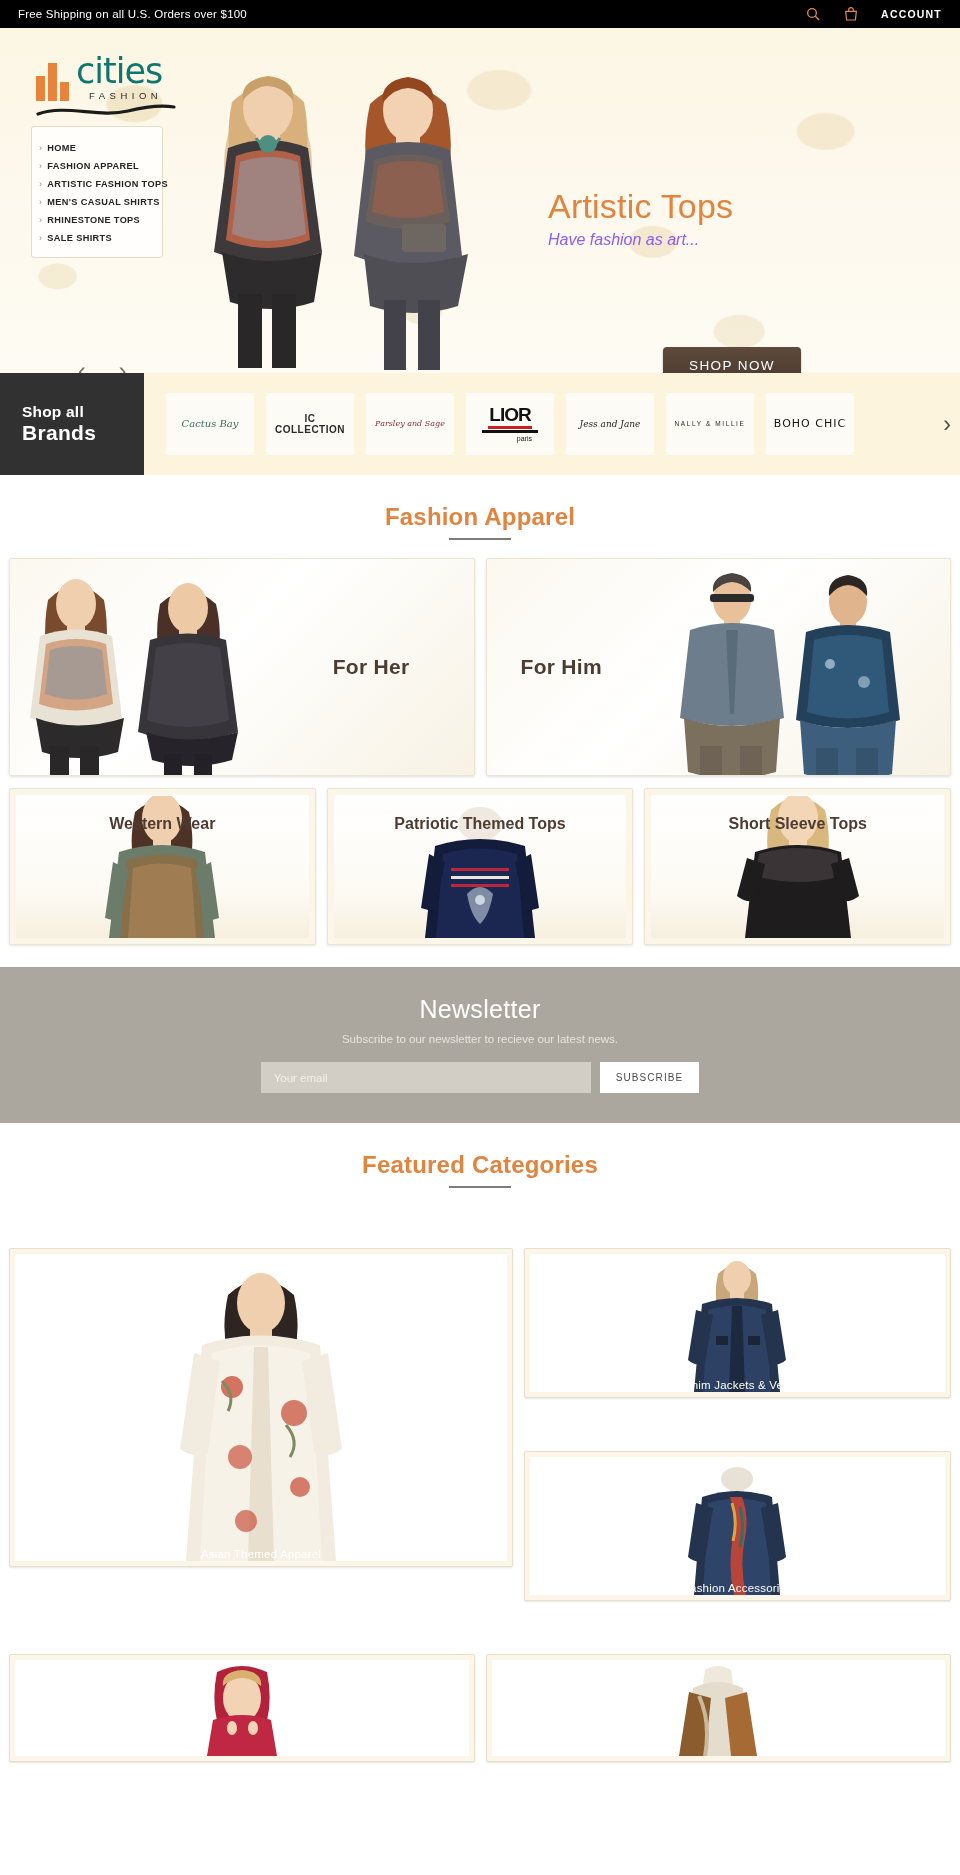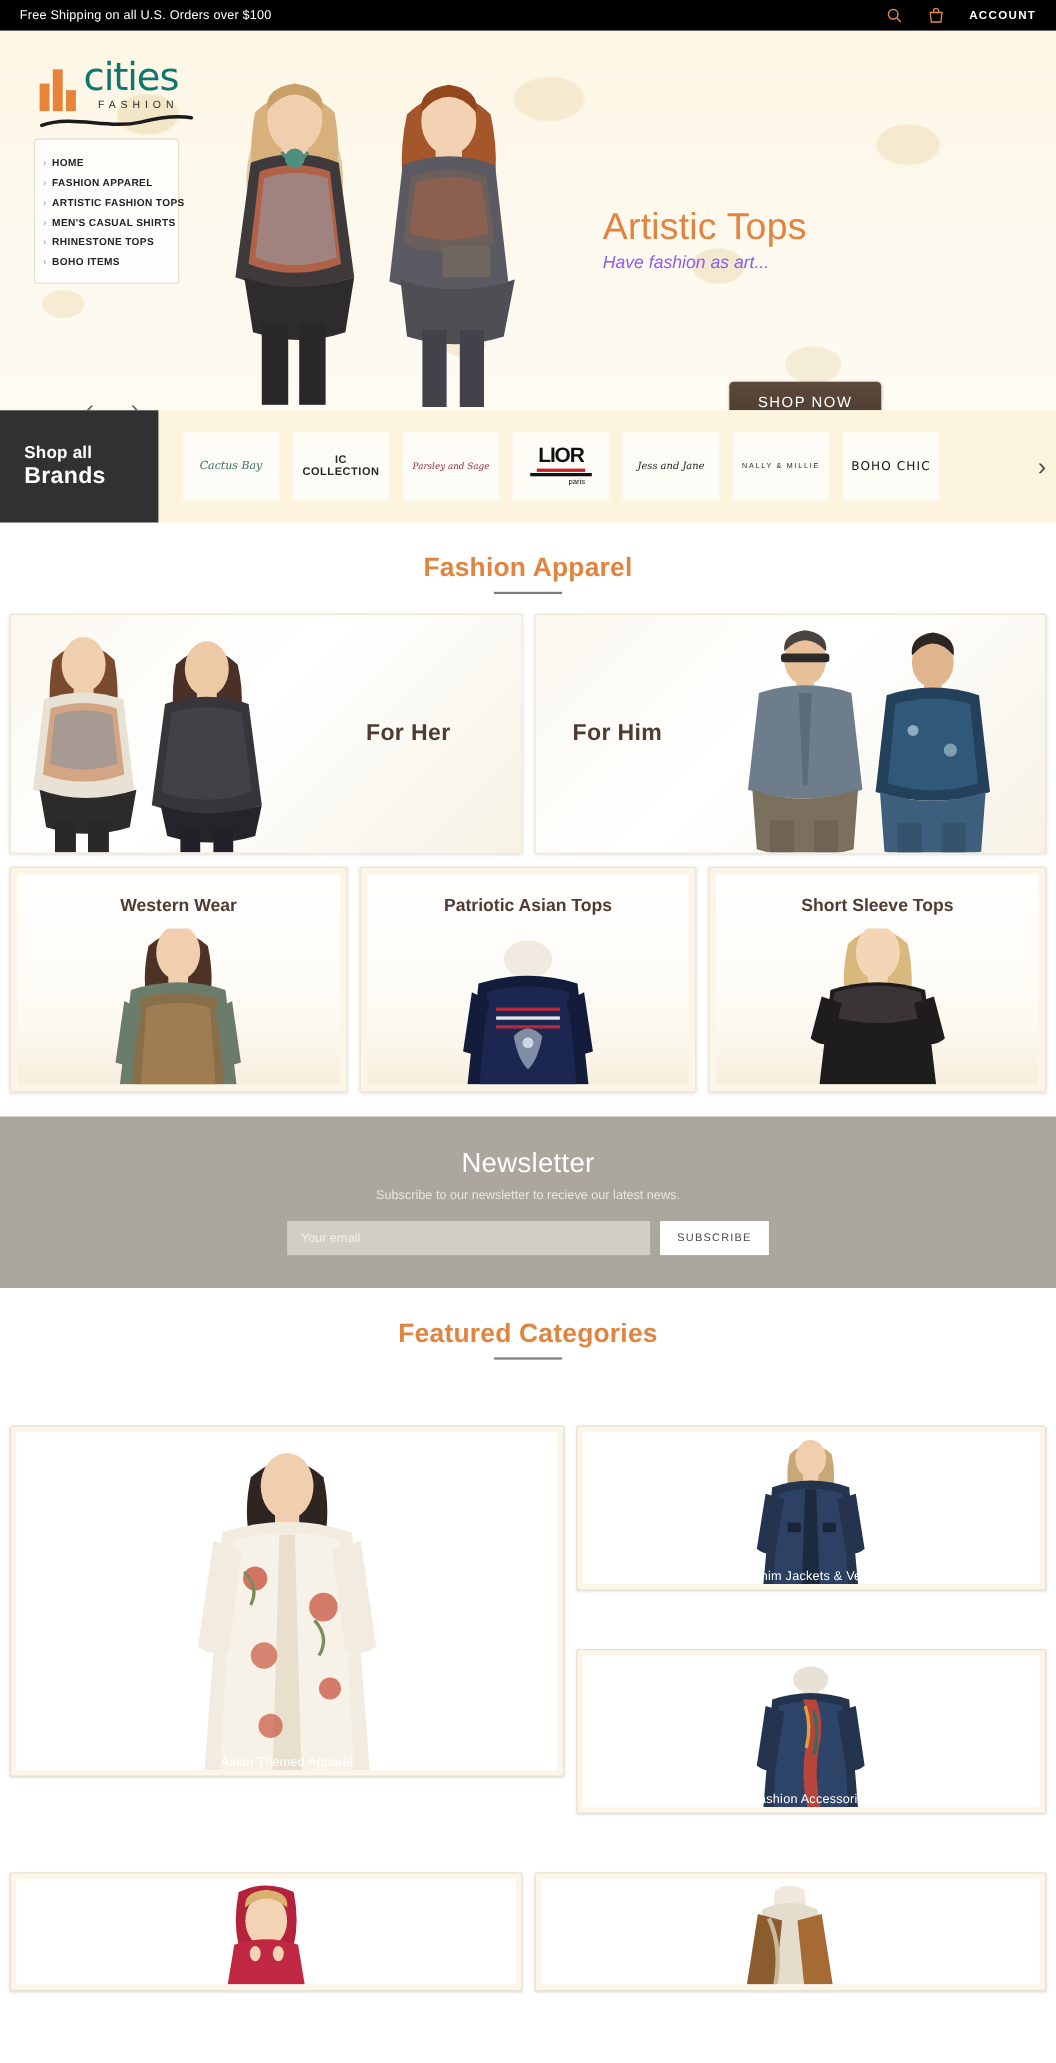--- a/index.html
+++ b/index.html
@@ -126,21 +126,21 @@
   }
   .big-card.right { justify-content:flex-start; }
   .bc-label { font-size:21px; font-weight:bold; color:#4e3b31; letter-spacing:.3px; z-index:3; }
   .bc-label.her { margin-left:auto; margin-right:64px; }
   .bc-label.him { margin-left:34px; }
   .fig { position:absolute; bottom:0; }
 
   
   .tri-row { display:flex; gap:11px; padding:12px 9px 0 9px; background:#fff; }
   .tri-card {
-    flex:1; height:205px; background:#fbf6e7;
+    flex:1; height:157px; background:#fbf6e7;
     border:1px solid #ece5d2; border-radius:2px; position:relative;
     padding:6px; box-shadow:0 1px 3px rgba(0,0,0,.10);
   }
   .tri-inner {
     height:100%; background:linear-gradient(180deg,#ffffff 0%,#fdfaf3 70%,#f6efde 100%);
     border-radius:2px; position:relative; overflow:hidden;
   }
   .tri-title {
     position:absolute; top:20px; left:0; right:0; text-align:center;
     font-size:16px; font-weight:bold; color:#4e3b31; z-index:3;
@@ -248,21 +248,21 @@
     <div class="navitem">
       <span class="chev">›</span>
       <span>MEN'S CASUAL SHIRTS</span>
     </div>
     <div class="navitem">
       <span class="chev">›</span>
       <span>RHINESTONE TOPS</span>
     </div>
     <div class="navitem">
       <span class="chev">›</span>
-      <span>BOHO ITEMS</span>
+      <span>SALE SHIRTS</span>
     </div>
   </div>
 
   <div class="hero-models">
     <svg width="370" height="317" viewBox="0 0 370 317">
 
       <g>
         <ellipse cx="108" cy="108" rx="44" ry="68" fill="#cfa169" opacity=".55"></ellipse>
         <path d="M72 46 q36 -34 72 0 q10 52 -8 96 q-28 16 -56 0 q-18 -46 -8 -96z" fill="#d8b07c"></path>
         <ellipse cx="108" cy="52" rx="25" ry="31" fill="#f0cfae"></ellipse>
@@ -418,21 +418,21 @@
         <path d="M40 64 q35 -11 70 0 l7 78 l-84 0z" fill="#8e6b42" opacity=".8"></path>
         <path d="M46 72 q29 -9 58 0 l5 70 l-68 0z" fill="#b0865a" opacity=".6"></path>
         <path d="M26 66 l-8 56 l14 4 l10 -52z" fill="#6c7c6a"></path>
         <path d="M124 66 l8 56 l-14 4 l-10 -52z" fill="#6c7c6a"></path>
       </svg>
     </div>
   </div>
 
   <div class="tri-card">
     <div class="tri-inner">
-      <span class="tri-title">Patriotic Asian Tops</span>
+      <span class="tri-title">Patriotic Themed Tops</span>
       <svg style="position:absolute;bottom:0;left:50%;transform:translateX(-50%);" width="150" height="142" viewBox="0 0 150 142">
         <ellipse cx="75" cy="28" rx="22" ry="17" fill="#efe9df"></ellipse>
         <rect x="66" y="38" width="18" height="12" fill="#efe9df"></rect>
         <path d="M30 50 q45 -14 90 0 l10 92 l-110 0z" fill="#131c3a"></path>
         <path d="M38 58 q37 -11 74 0 l7 84 l-88 0z" fill="#1b2750"></path>
         <rect x="46" y="72" width="58" height="3" fill="#b9283a"></rect>
         <rect x="46" y="80" width="58" height="3" fill="#e9e6df"></rect>
         <rect x="46" y="88" width="58" height="3" fill="#b9283a"></rect>
         <path d="M62 98 q13 -14 26 0 q-4 22 -13 30 q-9 -8 -13 -30z" fill="#9aa6b8" opacity=".8"></path>
         <circle cx="75" cy="104" r="5" fill="#cdd6e2"></circle>

